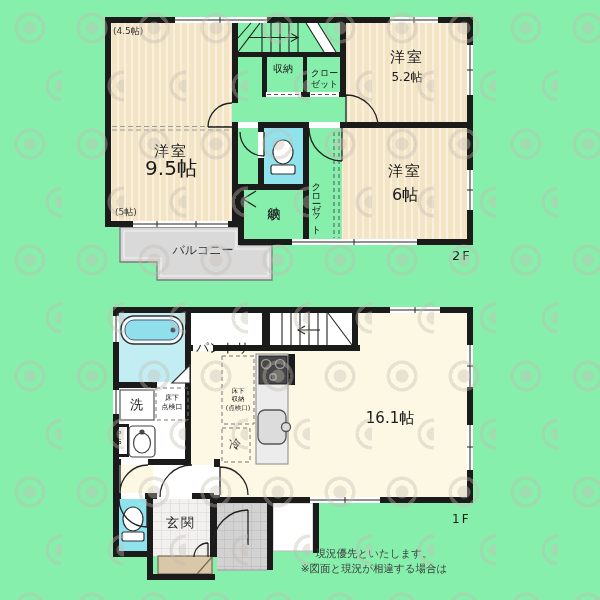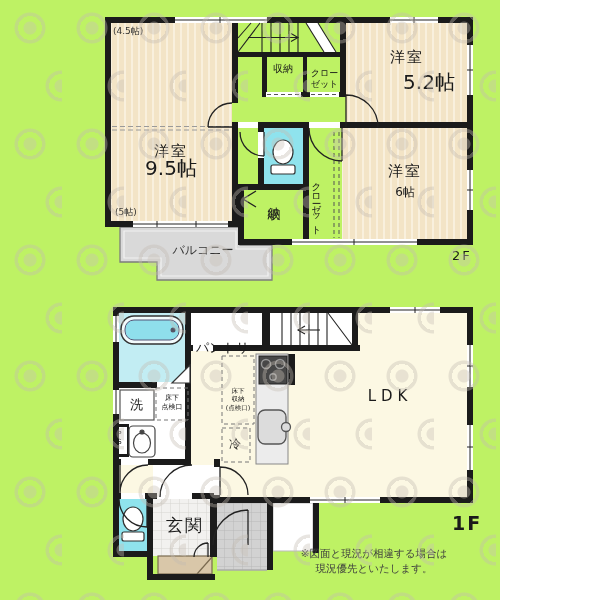--- a/index.html
+++ b/index.html
@@ -1,16 +1,16 @@
 <!DOCTYPE html>
 <html><head>
 <meta charset="utf-8">
 <style>
   html,body{margin:0;padding:0;background:#fff;}
-  .canvas{position:relative;width:500px;height:600px;background:#bef264;overflow:hidden;
+  .canvas{position:relative;width:600px;height:600px;background:#86efac;overflow:hidden;
           font-family:"DejaVu Sans",sans-serif;color:#1a1a1a;}
   .plan-svg{position:absolute;left:0;top:0;}
   .lbl{position:absolute;color:#1a1a1a;line-height:1.2;white-space:nowrap;z-index:6;}
   .c{text-align:center;}
   .v{writing-mode:vertical-rl;text-orientation:upright;white-space:normal;}
   .small{color:#333;}
   .wm{position:absolute;left:0;top:0;width:600px;height:600px;z-index:9;pointer-events:none;opacity:.38;
       background-image:
         radial-gradient(circle at 30px 28px, rgba(0,0,0,0) 12px, #c4bcb2 12px 15px, rgba(0,0,0,0) 16px),
         radial-gradient(circle at 30px 28px, #c9c1b7 0 6px, rgba(0,0,0,0) 7px),
@@ -289,44 +289,44 @@
 <div class="lbl small" style="left:113px;top:26px;font-size:9px;">(4.5帖)</div>
 <div class="lbl c" style="left:138px;top:142px;width:66px;font-size:15px;letter-spacing:2px;">洋室</div>
 <div class="lbl c" style="left:138px;top:156px;width:66px;font-size:20px;">9.5帖</div>
 <div class="lbl small" style="left:115px;top:207px;font-size:9px;">(5帖)</div>
 <div class="lbl c" style="left:264px;top:63px;width:38px;font-size:10px;">収納</div>
 <div class="lbl c" style="left:307px;top:68px;width:35px;font-size:9px;line-height:1.25;">
       <span style="display:block">クロー</span>
       <span style="display:block">ゼット</span>
     </div>
 <div class="lbl c" style="left:374px;top:48px;width:66px;font-size:15px;letter-spacing:2px;">洋室</div>
-<div class="lbl c" style="left:396px;top:70px;width:66px;font-size:20px;">5.2帖</div>
+<div class="lbl c" style="left:374px;top:70px;width:66px;font-size:12px;">5.2帖</div>
 <div class="lbl c" style="left:372px;top:162px;width:66px;font-size:15px;letter-spacing:2px;">洋室</div>
-<div class="lbl c" style="left:372px;top:185px;width:66px;font-size:12px;">6帖</div>
+<div class="lbl c" style="left:372px;top:185px;width:66px;font-size:16px;">6帖</div>
 <div class="lbl v" style="left:266px;top:197px;font-size:13px;height:44px;">収納</div>
 <div class="lbl v" style="left:311px;top:176px;font-size:9.5px;height:62px;">クローゼット</div>
 <div class="lbl c" style="left:165px;top:243px;width:76px;font-size:12px;color:#333;">バルコニー</div>
 <div class="lbl" style="left:452px;top:248px;font-size:13px;letter-spacing:2px;text-align:center;">2F</div>
 
 <div class="lbl c" style="left:196px;top:340px;width:62px;font-size:13px;">パントリー</div>
-<div class="lbl c" style="left:348px;top:387px;width:84px;font-size:15px;letter-spacing:5px;">LDK</div>
-<div class="lbl" style="left:166px;top:515px;font-size:17px;letter-spacing:2px;">玄関</div>
+<div class="lbl c" style="left:348px;top:409px;width:84px;font-size:15px;">16.1帖</div>
+<div class="lbl" style="left:166px;top:515px;font-size:13px;letter-spacing:2px;">玄関</div>
 <div class="lbl" style="left:130px;top:397px;font-size:13px;">洗</div>
 <div class="lbl c" style="left:156px;top:394px;width:32px;font-size:7px;line-height:1.3;">
       <span style="display:block">床下</span>
       <span style="display:block">点検口</span>
     </div>
 <div class="lbl c" style="left:222px;top:387px;width:32px;font-size:6.5px;line-height:1.3;">
       <span style="display:block">床下</span>
       <span style="display:block">収納</span>
       <span style="display:block">(点検口)</span>
     </div>
 <div class="lbl" style="left:229px;top:437px;font-size:12px;">冷</div>
 <div class="lbl v" style="left:115px;top:430px;font-size:7px;height:24px;">PS</div>
-<div class="lbl" style="left:452px;top:512px;font-size:19px;letter-spacing:2px;font-weight:bold;">1F</div>
+<div class="lbl" style="left:452px;top:512px;font-size:12px;letter-spacing:2px;">1F</div>
 
 <div class="disc" style="left:288px;top:546px;width:172px;font-size:10.5px;">
+  <span style="display:block">現況優先といたします。</span>
   <span style="display:block">※図面と現況が相違する場合は</span>
-  <span style="display:block">現況優先といたします。</span>
 </div>
 
 <div class="wm"></div>
 </div>
 
 </body></html>

